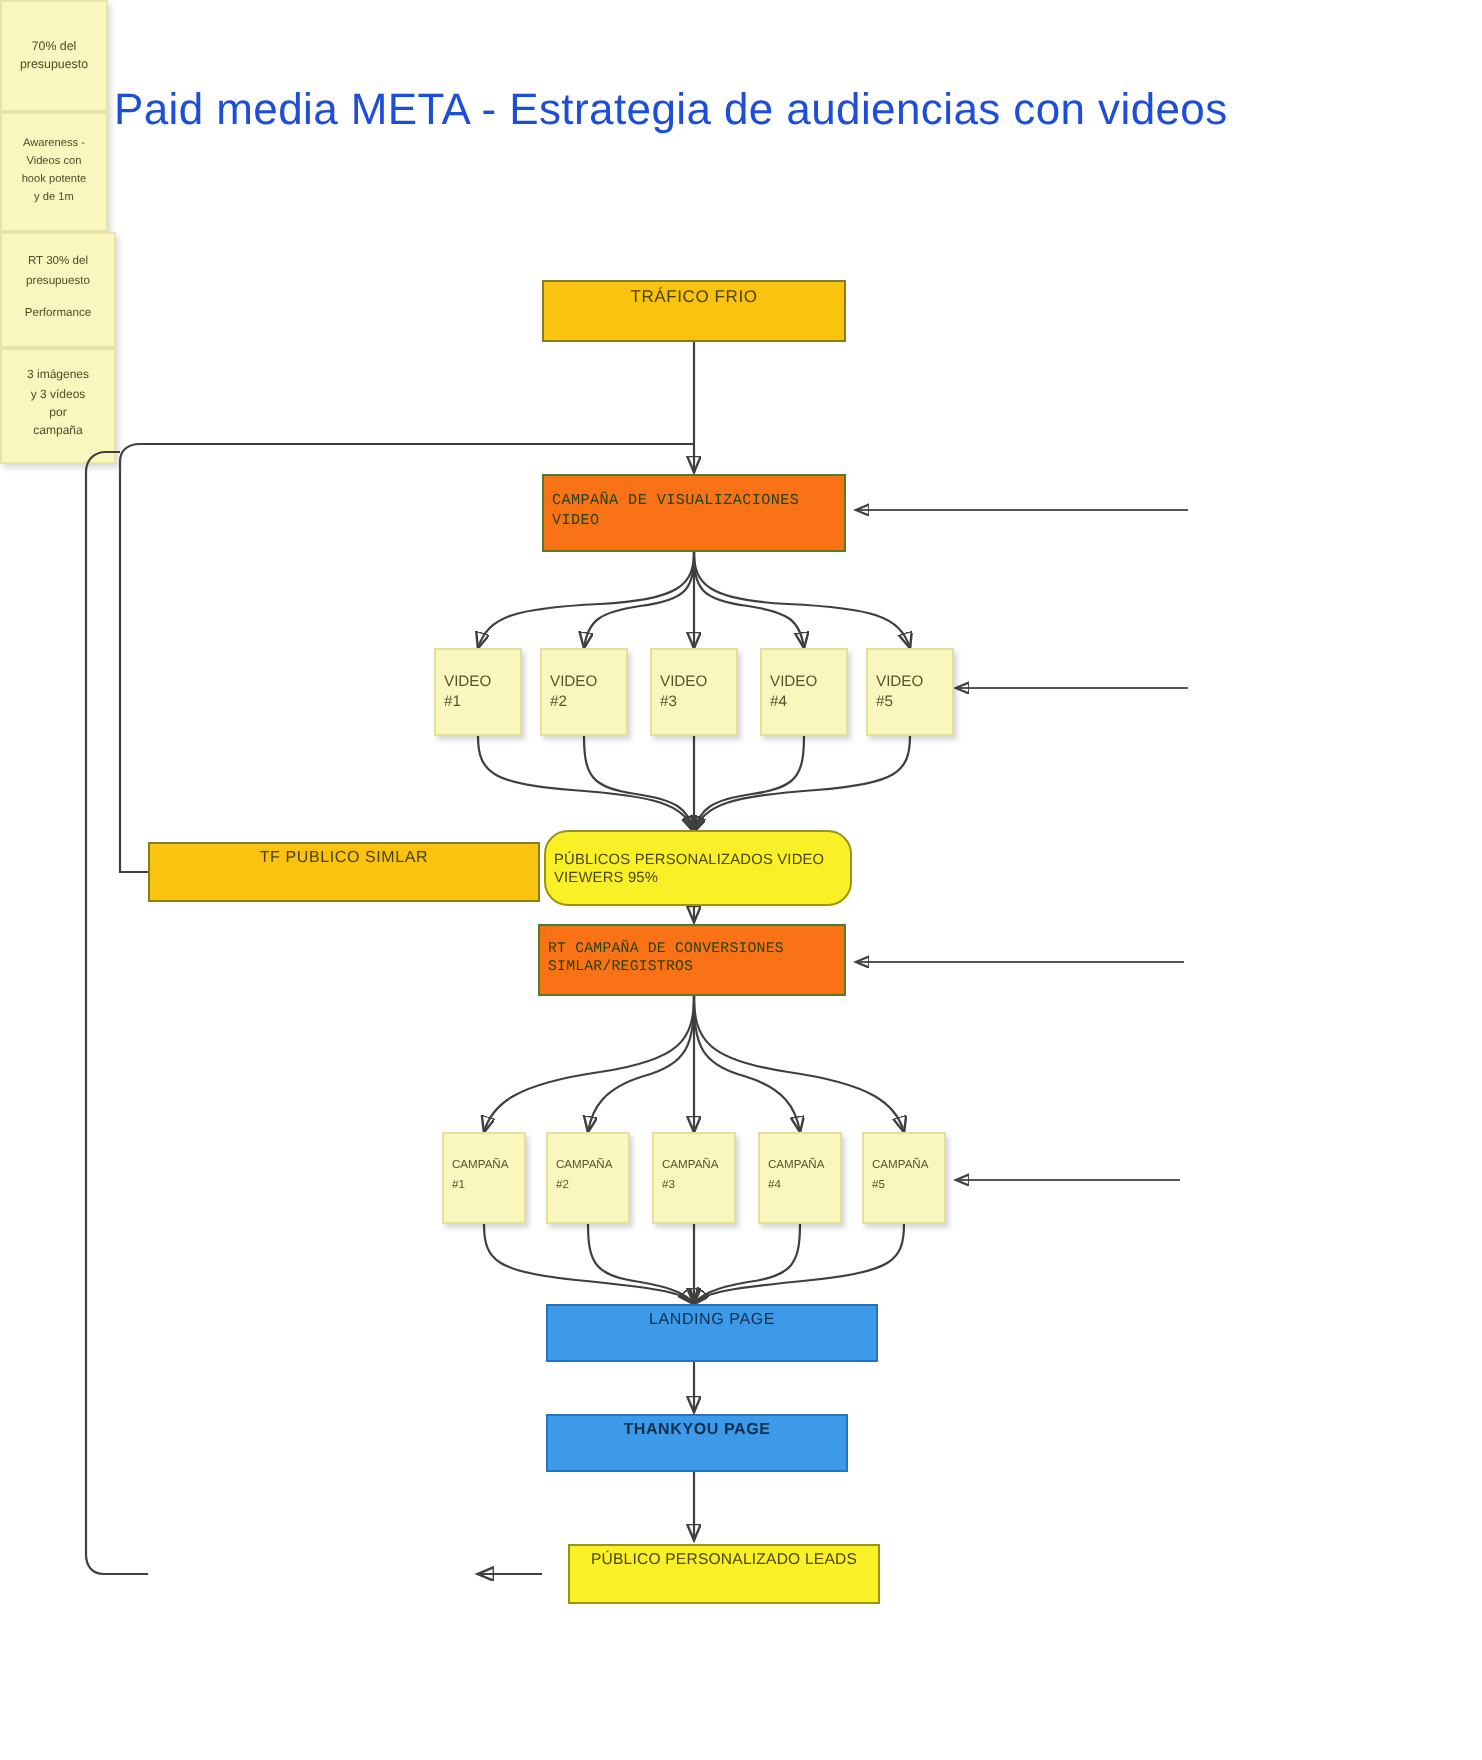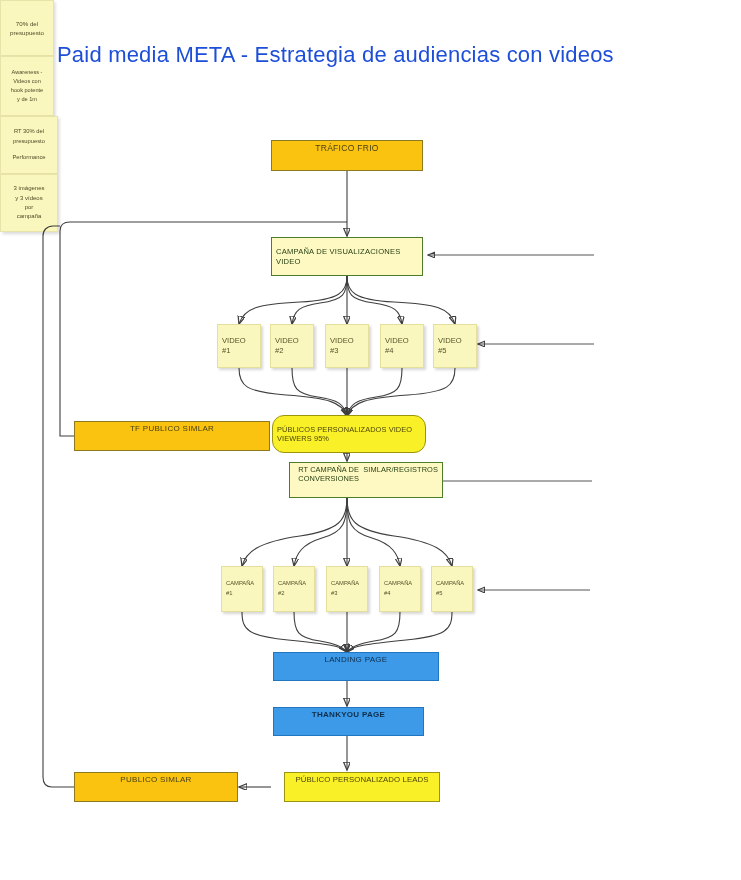--- a/index.html
+++ b/index.html
@@ -15,21 +15,21 @@
   .node{
     position:absolute;box-sizing:border-box;
     display:flex;align-items:flex-start;justify-content:center;
     text-align:center;line-height:1.28;
     padding:2px 4px;
   }
   .node span{display:block;}
 
   
   .gold{background:#F9C310;border:1.4px solid #8a7b1e;color:#4a4016;}
-  .green{background:#fef9c3;border:1.4px solid #4c7d2b;color:#264012;}
+  .green{background:#f97316;border:1.4px solid #4c7d2b;color:#264012;font-family:Liberation Mono, monospace;}
   .yellow{background:#FAF028;border:1.4px solid #9a9410;color:#4a4708;}
   .blue{background:#3D9AE8;border:1.4px solid #2176bf;color:#103category;}
   .blue{background:#3D9AE8;border:1.4px solid #2176bf;color:#0f2e4d;}
   .sticky{
     background:#FAF7BE;border:1px solid #e4df9a;color:#57532b;
     box-shadow:1.5px 2px 2.5px rgba(0,0,0,.16);
   }
   .note{
     background:#FAF7BE;border:1px solid #e8e3a6;color:#4f4c28;
     box-shadow:1.5px 2px 3px rgba(0,0,0,.15);
@@ -149,21 +149,21 @@
 
   <div class="node yellow" style="left:272px;top:415px;width:154px;height:38px;font-size:7.4px;letter-spacing:.1px;flex-direction:column;border-radius:12px;">
     <span>PÚBLICOS PERSONALIZADOS VIDEO</span>
     <span>VIEWERS 95%</span>
   </div>
 
   <div class="node gold" style="left:74px;top:421px;width:196px;height:30px;font-size:8px;letter-spacing:.3px;">
     <span>TF PUBLICO SIMLAR</span>
   </div>
 
-  <div class="node green" style="left:269px;top:462px;width:154px;height:36px;font-size:7.4px;letter-spacing:.1px;flex-direction:row;margin-left:20px;">
+  <div class="node green" style="left:269px;top:462px;width:154px;height:36px;font-size:7.4px;letter-spacing:.1px;flex-direction:column;">
     <span>RT CAMPAÑA DE CONVERSIONES</span>
     <span>SIMLAR/REGISTROS</span>
   </div>
 
   <div class="note" style="left:596px;top:452px;width:56px;height:56px;display:flex;flex-direction:column;align-items:center;justify-content:center;font-size:5.8px;line-height:1.7;text-align:center;">
     <span>RT 30% del</span>
     <span>presupuesto</span>
     <span style="height:6px;"></span>
     <span>Performance</span>
   </div>
@@ -201,17 +201,14 @@
   </div>
 
   <div class="node blue" style="left:273px;top:707px;width:151px;height:29px;font-size:8px;letter-spacing:.3px;font-weight:bold;">
     <span>THANKYOU PAGE</span>
   </div>
 
   <div class="node yellow" style="left:284px;top:772px;width:156px;height:30px;font-size:7.8px;letter-spacing:.1px;">
     <span>PÚBLICO PERSONALIZADO LEADS</span>
   </div>
 
-  <div class="node gold" style="left:74px;top:772px;width:164px;height:30px;font-size:8px;letter-spacing:.3px;">
-    <span>PUBLICO SIMLAR</span>
-  </div>
 
 </div>
 
 </body></html>

